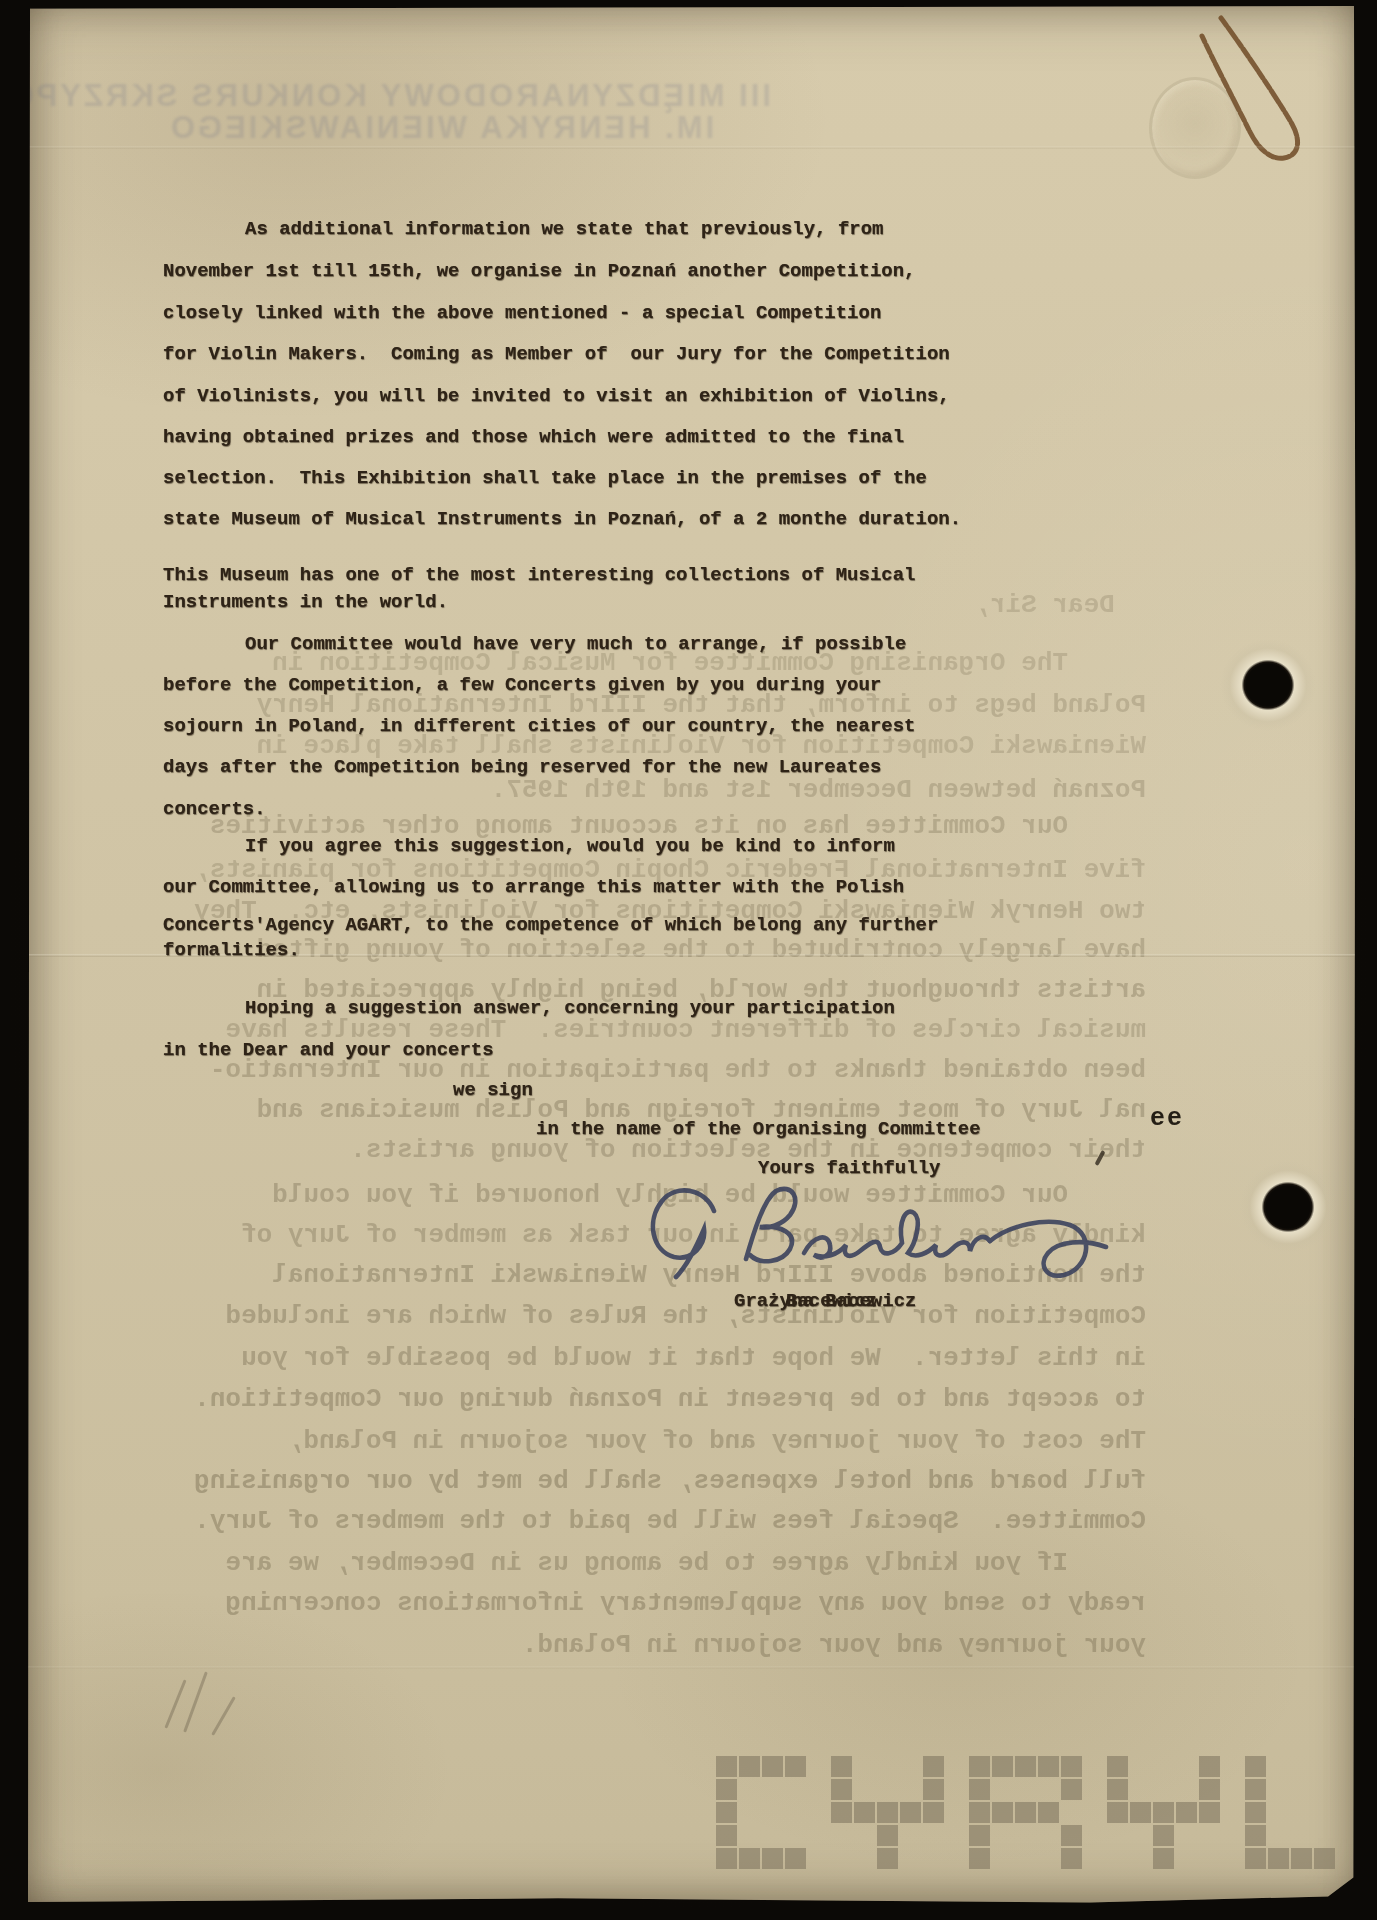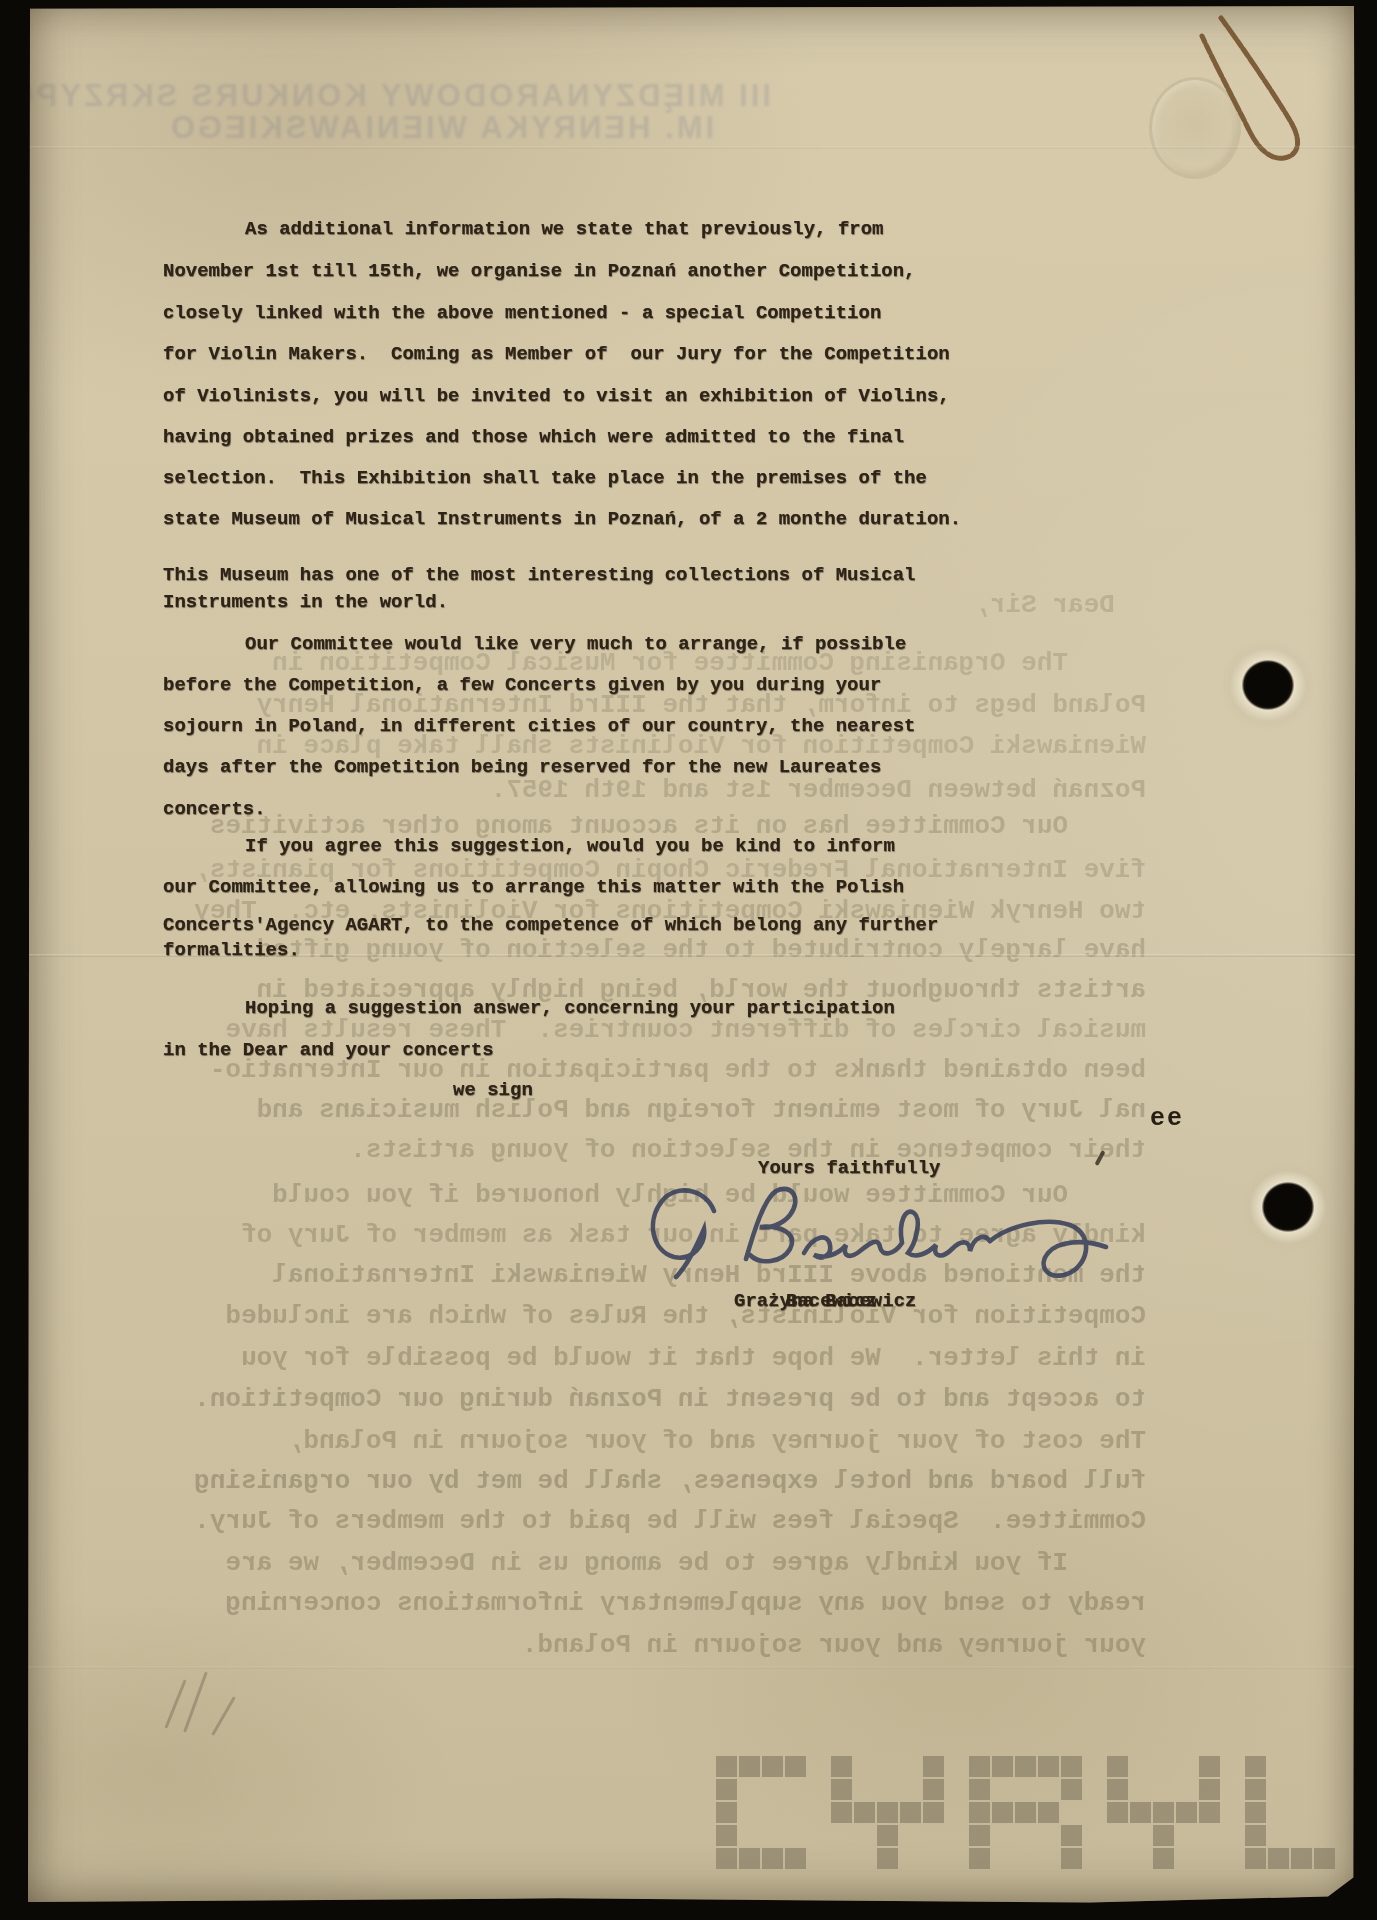--- a/index.html
+++ b/index.html
@@ -117,34 +117,35 @@
       <div class="tline indent" style="top: 208px;">As additional information we state that previously, from</div>
       <div class="tline body" style="top: 250px;">November 1st till 15th, we organise in Poznań another Competition,</div>
       <div class="tline body" style="top: 292px;">closely linked with the above mentioned - a special Competition</div>
       <div class="tline body" style="top: 333px;">for Violin Makers.  Coming as Member of  our Jury for the Competition</div>
       <div class="tline body" style="top: 375px;">of Violinists, you will be invited to visit an exhibition of Violins,</div>
       <div class="tline body" style="top: 416px;">having obtained prizes and those which were admitted to the final</div>
       <div class="tline body" style="top: 457px;">selection.  This Exhibition shall take place in the premises of the</div>
       <div class="tline body" style="top: 498px;">state Museum of Musical Instruments in Poznań, of a 2 monthe duration.</div>
       <div class="tline body" style="top: 540px; margin-top: 14px;">This Museum has one of the most interesting collections of Musical</div>
       <div class="tline body" style="top: 581px;">Instruments in the world.</div>
-      <div class="tline indent" style="top: 623px;">Our Committee would like very much to arrange, if possible</div>
+      <div class="tline indent" style="top: 623px;">Our Committee would have very much to arrange, if possible</div>
       <div class="tline body" style="top: 664px;">before the Competition, a few Concerts given by you during your</div>
       <div class="tline body" style="top: 705px;">sojourn in Poland, in different cities of our country, the nearest</div>
       <div class="tline body" style="top: 746px;">days after the Competition being reserved for the new Laureates</div>
       <div class="tline body" style="top: 788px;">concerts.</div>
       <div class="tline indent" style="top: 825px;">If you agree this suggestion, would you be kind to inform</div>
       <div class="tline body" style="top: 866px;">our Committee, allowing us to arrange this matter with the Polish</div>
       <div class="tline body" style="top: 904px;">Concerts'Agency AGART, to the competence of which belong any further</div>
       <div class="tline body" style="top: 929px;">formalities.</div>
       <div class="tline indent" style="top: 987px;">Hoping a suggestion answer, concerning your participation</div>
       <div class="tline body" style="top: 1029px;">in the Dear and your concerts</div>
     </div>
 
   <div class="tline" style="left:427px;top:1069px;">we sign</div>
+  <div class="tline" style="left:510px;top:1108px;">in the name of the Organising Committee</div>
   <div class="tline" style="left:732px;top:1147px;text-align:right;">Yours faithfully</div>
 
   <svg class="sig-svg" style="left:592px;top:1167px;" width="520" height="130" viewBox="0 0 520 130">
     <g fill="none" stroke="#39405c" stroke-width="4.6" stroke-linecap="round" opacity="0.88">
       <path d="M 96 38 C 88 16 58 10 44 28 C 28 48 34 78 56 84 C 74 88 88 72 86 56 C 80 70 70 92 58 104"></path>
       <path d="M 128 86 C 136 58 146 26 158 18 C 174 10 184 26 172 42 C 164 52 150 56 142 54 C 162 52 180 60 172 76 C 164 90 142 92 132 82"></path>
       <path d="M 186 80 C 196 62 210 60 212 72 C 214 82 204 88 196 82 C 206 86 220 82 228 72 C 224 84 232 86 242 78 C 252 70 260 64 262 74 C 264 84 276 82 284 70 C 280 48 288 34 296 40 C 304 46 298 70 290 80 C 298 86 310 80 318 72 C 314 84 324 86 334 76 C 344 66 352 68 352 78 C 356 64 366 60 372 68"></path>
       <path d="M 372 68 C 392 52 428 44 452 52 C 478 62 470 96 446 102 C 428 106 420 92 430 80 C 440 68 466 66 488 74"></path>
     </g>
   </svg>

